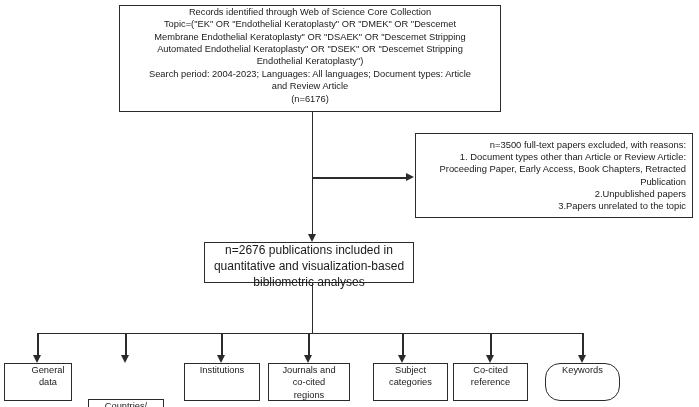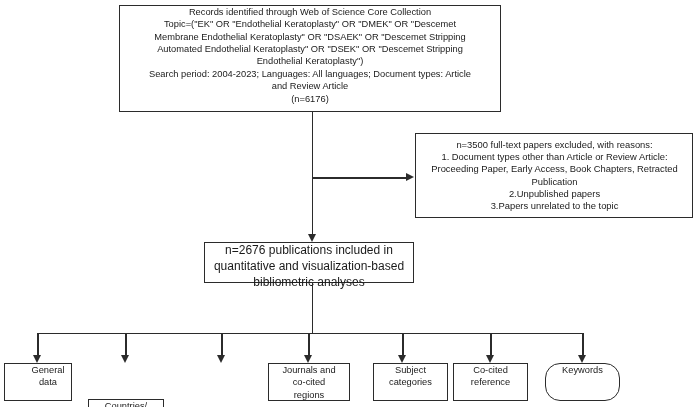--- a/index.html
+++ b/index.html
@@ -21,21 +21,21 @@
     box-sizing: border-box;
     border: 1.4px solid #2b2b2b;
     background: #ffffff;
     display: flex;
     align-items: flex-start;
     justify-content: center;
     text-align: center;
     line-height: 1.33;
   }
   .box.left-align {
-    text-align: center;
+    text-align: right;
     justify-content: flex-start;
     align-items: flex-start;
     padding: 5px 6px 5px 7px;
     line-height: 1.30;
   }
   .box .txt {
     white-space: pre-line;
     display: block;
     width: 100%;
   }
@@ -149,20 +149,23 @@
   </div>
 
   <div class="box outcome" id="box-general">
     <span class="txt">General
 data</span>
   </div>
   <div class="box outcome" id="box-countries">
     <span class="txt">Countries/
 regions</span>
   </div>
+  <div class="box outcome" id="box-institutions">
+    <span class="txt">Institutions</span>
+  </div>
   <div class="box outcome" id="box-journals">
     <span class="txt">Journals and
 co-cited
 regions</span>
   </div>
   <div class="box outcome" id="box-subject">
     <span class="txt">Subject
 categories</span>
   </div>
   <div class="box outcome" id="box-cocited">

